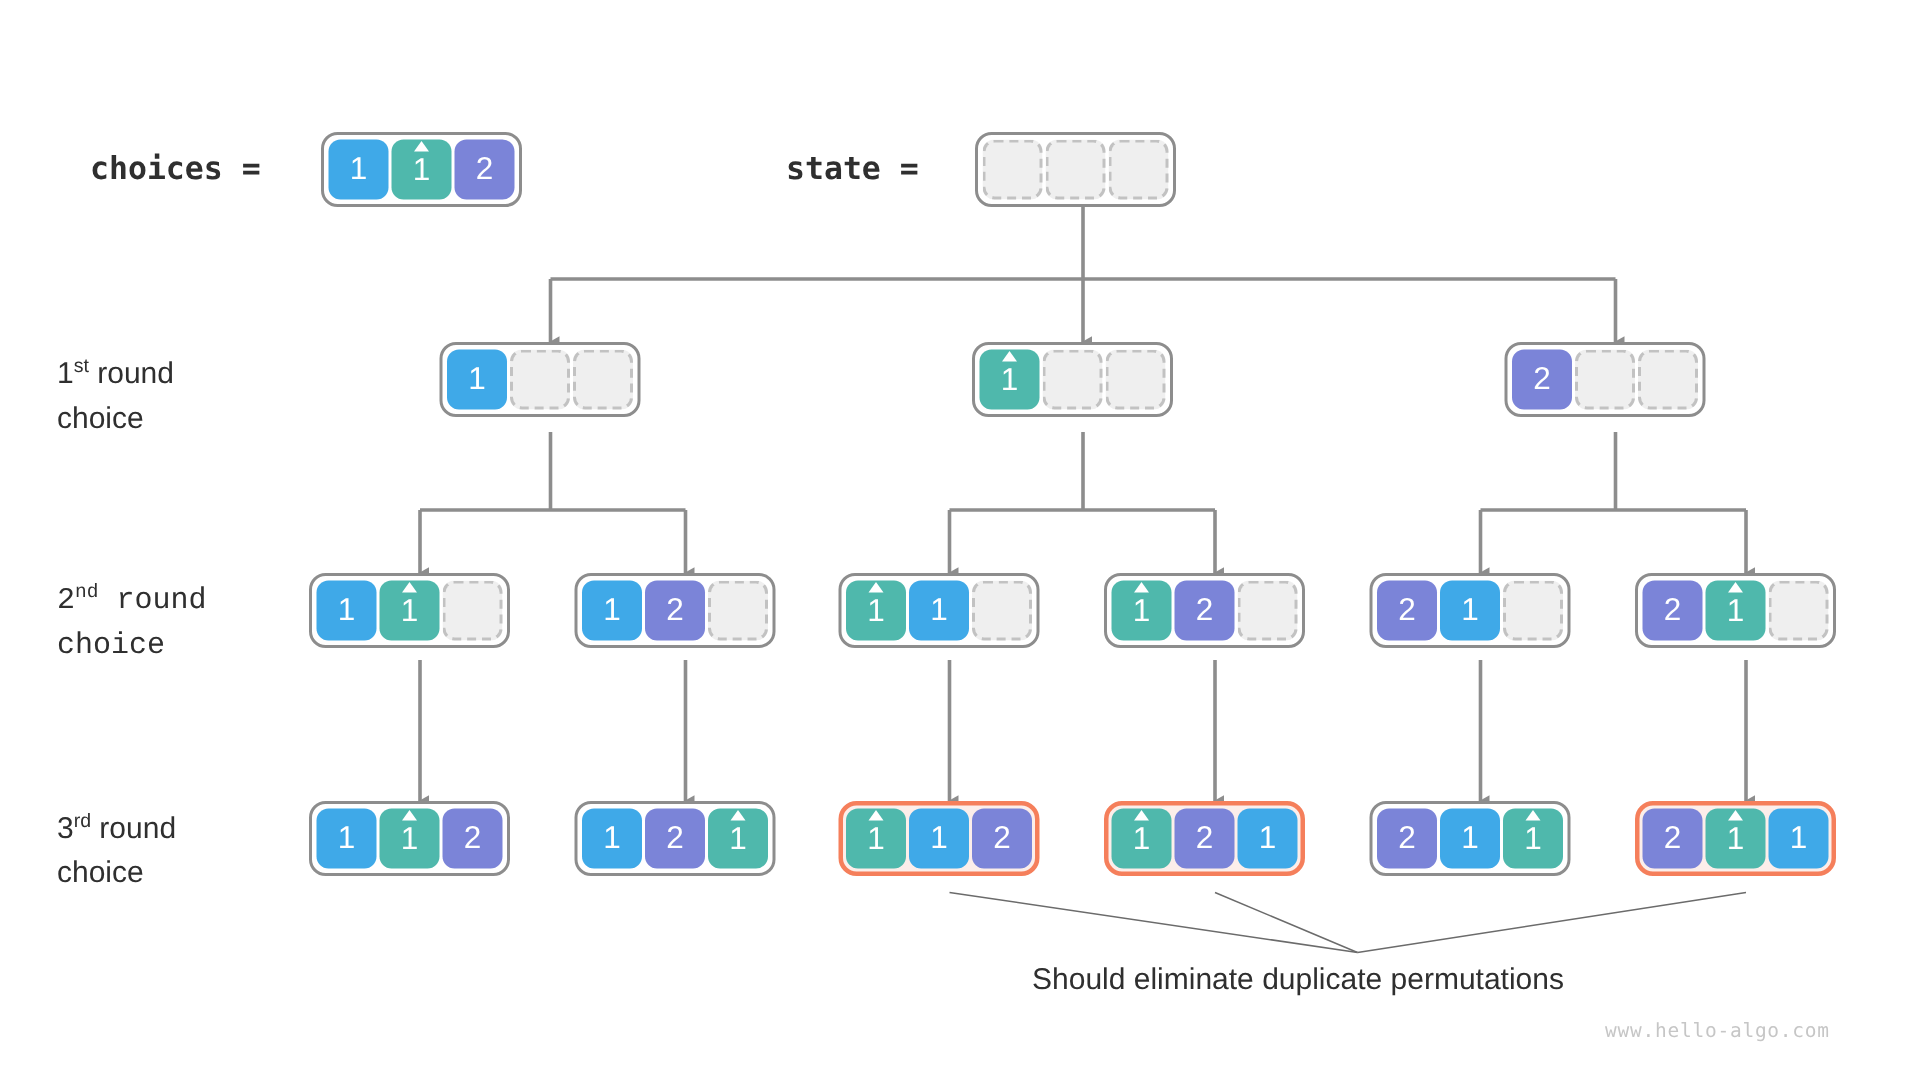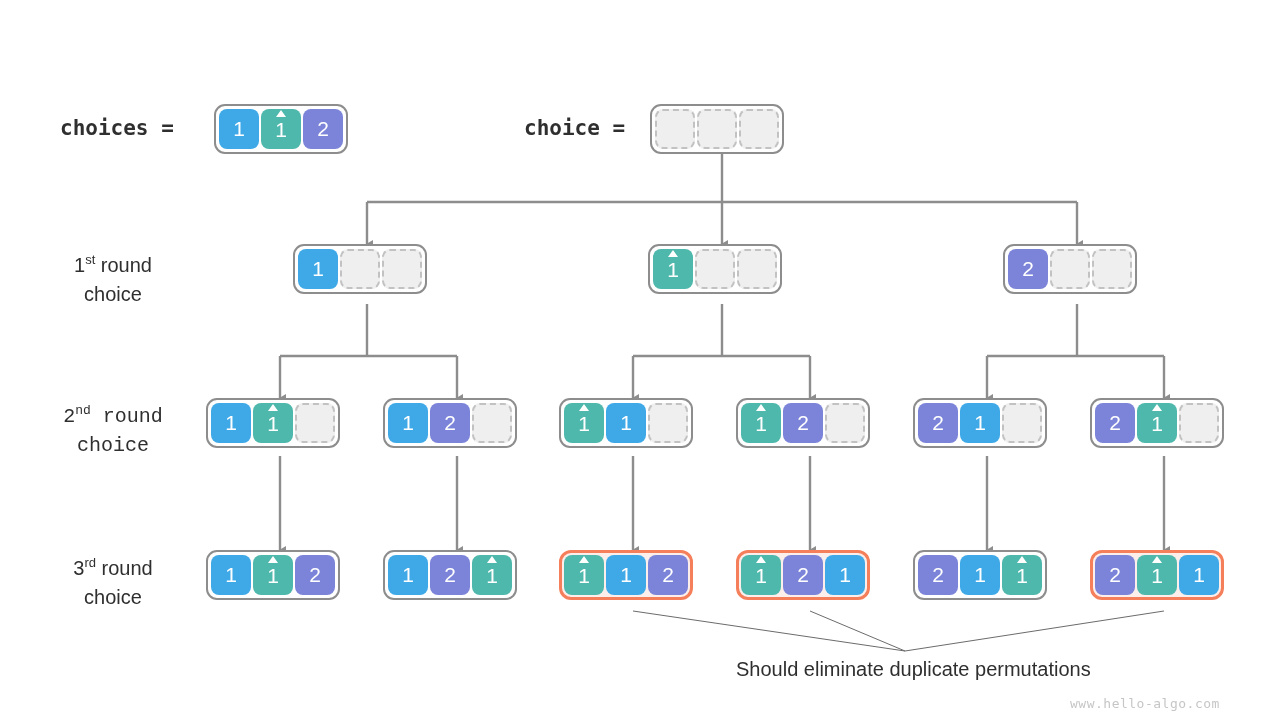--- a/index.html
+++ b/index.html
@@ -1,34 +1,34 @@
 <!DOCTYPE html>
 <html><head>
 <meta charset="utf-8">
 <style>
   html,body{margin:0;padding:0;}
   body{
     width:1280px;height:720px;background:#ffffff;
     font-family:"Liberation Sans", sans-serif;
     position:relative;overflow:hidden;
   }
-  #canvas{position:absolute;left:0;top:16px;width:1280px;height:512px;border-radius:15px;}
+  #canvas{position:absolute;left:0;top:0;width:1280px;height:512px;border-radius:15px;}
   svg.edges{position:absolute;left:0;top:0;width:1280px;height:720px;pointer-events:none;}
 
   
   .mono-label{
     position:absolute;
     font-family:"DejaVu Sans Mono","Liberation Mono",monospace;
     font-weight:bold;font-size:21px;color:#2f2f2f;
     white-space:nowrap;
   }
   .row-label{
     position:absolute;
     font-size:20px;color:#2f2f2f;
-    text-align:center;line-height:1.45;
+    line-height:1.45;
     white-space:nowrap;
   }
   .row-label sup{font-size:13px;vertical-align:super;}
 
   
   .arr{
     position:absolute;
     display:flex;align-items:center;
     border:2px solid #8d8d8d;
     border-radius:11px;
@@ -67,21 +67,21 @@
     content:"";position:absolute;left:50%;top:-9px;
     transform:translateX(-50%);
     width:0;height:0;
     border-left:5px solid transparent;
     border-right:5px solid transparent;
     border-bottom:7px solid #ffffff;
   }
 
   .caption{
     position:absolute;
-    font-size:20px;color:#2f2f2f;white-space:nowrap;margin-left:48px;
+    font-size:20px;color:#2f2f2f;white-space:nowrap;
   }
   .watermark{
     position:absolute;
     font-family:"DejaVu Sans Mono","Liberation Mono",monospace;
     font-size:13px;color:#c6c6c6;letter-spacing:.5px;white-space:nowrap;
   }
 </style>
 </head>
 <body>
 
@@ -134,21 +134,21 @@
   <div class="mono-label" style="left:60px;top:100px;">choices =</div>
 
   <div class="arr" style="left:214px;top:88px;" id="choices-arr">
       <div class="cell blue">1</div>
       <div class="cell teal">
         <span class="hat">1</span>
       </div>
       <div class="cell purple">2</div>
     </div>
 
-  <div class="mono-label" style="left:524px;top:100px;">choice =</div>
+  <div class="mono-label" style="left:524px;top:100px;">state =</div>
 
   <div class="arr" style="left:650px;top:88px;" id="state-arr">
       <div class="cell empty"></div>
       <div class="cell empty"></div>
       <div class="cell empty"></div>
     </div>
 
   <div class="row-label" style="left:38px;top:235px;width:150px;">
     <span>1</span><sup>st</sup><span> round</span><br>
     <span>choice</span>

